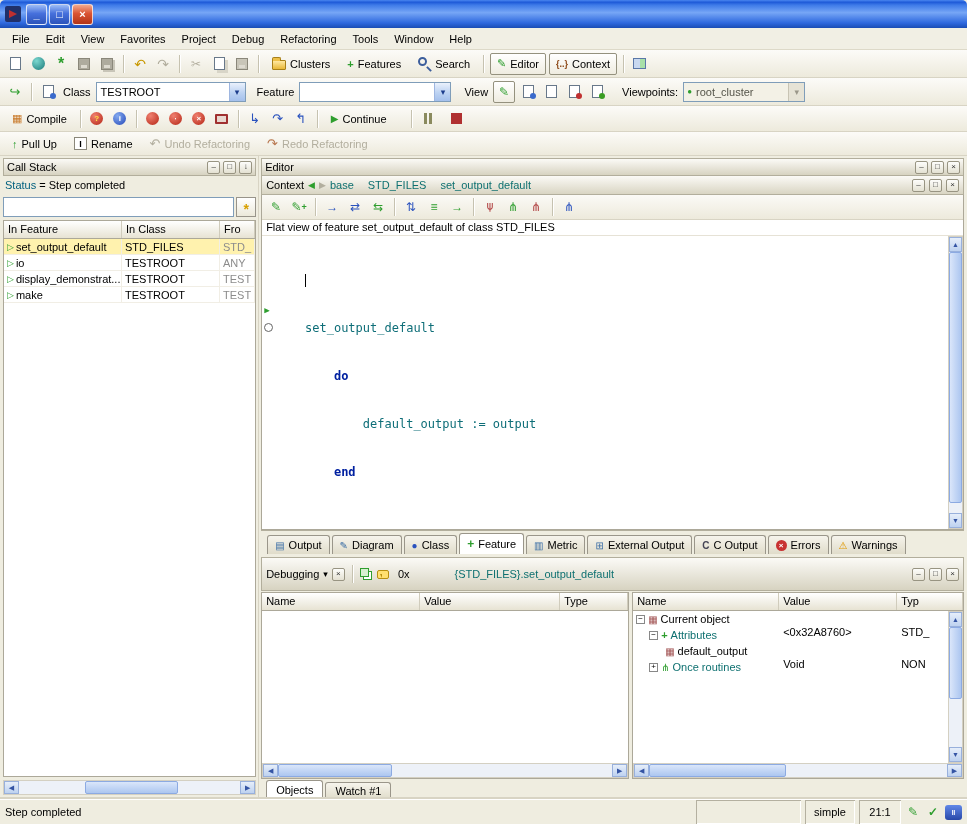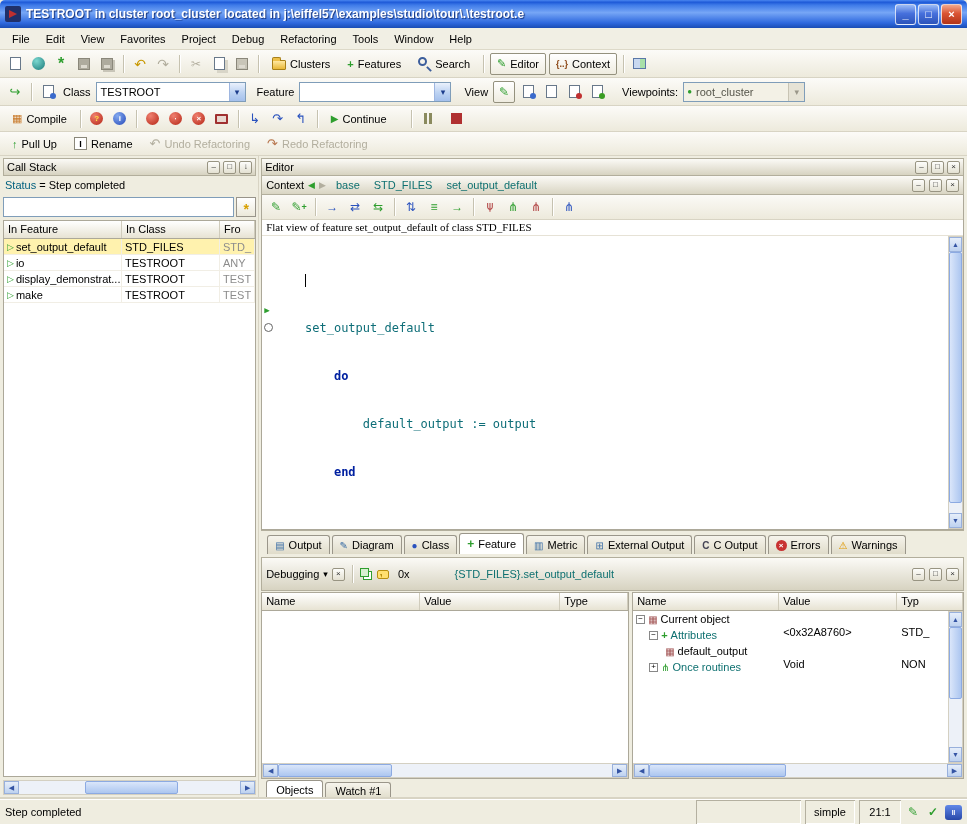--- a/index.html
+++ b/index.html
@@ -95,21 +95,21 @@
 .vs-thumb{position:absolute;left:0;width:100%;background:linear-gradient(90deg,#DAE6FA,#ACC6F0);border:1px solid #8CAAE2;border-radius:2px;}
 
 
 .right-area{flex:1;display:flex;flex-direction:column;min-width:0;padding:2px 3px 0 2px;}
 .editor-panel{flex:0 0 396px;display:flex;flex-direction:column;}
 .context-bar{flex:0 0 19px;display:flex;align-items:center;gap:4px;padding:0 4px;background:linear-gradient(180deg,#FBFAF6,#D9D5C3);border:1px solid #B2AE9C;border-top:none;}
 .crumb{color:#0E7070;margin-right:10px;white-space:nowrap;}
 .nav-arrow{font-size:9px;}
 .editor-inner{flex:1;display:flex;flex-direction:column;border:1px solid #ACA899;border-top:none;background:#fff;min-height:0;}
 .editor-toolbar{flex:0 0 25px;display:flex;align-items:center;gap:3px;padding:0 4px;background:linear-gradient(180deg,#FBFAF6,#EDEADC);border-bottom:1px solid #D8D4C4;}
-.flat-label{flex:0 0 16px;padding:1px 4px;background:#fff;border-bottom:1px solid #E6E2D6;white-space:nowrap;overflow:hidden;font-family:Liberation Serif, serif;}
+.flat-label{flex:0 0 16px;padding:1px 4px;background:#fff;border-bottom:1px solid #E6E2D6;white-space:nowrap;overflow:hidden;}
 .code-wrap{flex:1;display:flex;min-height:0;}
 .code-area{flex:1;display:flex;background:#fff;font-family:"DejaVu Sans Mono",monospace;font-size:12px;position:relative;overflow:hidden;}
 .code-margin{flex:0 0 14px;position:relative;}
 .exec-arrow{position:absolute;left:2px;top:69px;color:#2E9E2E;font-size:9px;}
 .bp-circle{position:absolute;left:2px;top:87px;width:9px;height:9px;border:1px solid #666;border-radius:50%;}
 .code-lines{padding-top:4px;white-space:pre;line-height:16px;}
 .caret{display:inline-block;width:1px;height:13px;background:#000;vertical-align:text-bottom;}
 .c-ident{color:#0E6E78;}
 .c-comment{color:#A83A2E;}
 .c-keyword{color:#0020A0;font-weight:bold;}
@@ -155,21 +155,20 @@
 .sb-icon{width:16px;display:flex;align-items:center;justify-content:center;font-size:12px;}
 .sb-logo{width:17px;height:15px;background:linear-gradient(#6088E8,#2848A8);border-radius:3px;color:#fff;display:flex;align-items:center;justify-content:center;font-size:8px;font-weight:bold;}
 </style>
 </head>
 <body>
 
 <div id="app">
 
   <div class="titlebar">
     <span class="app-icon"></span>
-    <span class="title-text">TESTROOT  in cluster root_cluster   located in j:\eiffel57\examples\studio\tour\.\testroot.e</span>
     <span class="win-btns">
       <span class="win-btn">_</span>
       <span class="win-btn">□</span>
       <span class="win-btn close">×</span>
     </span>
   </div>
 
   <div class="menubar">
     <span class="menu-item">File</span>
     <span class="menu-item">Edit</span>
@@ -426,21 +425,21 @@
           <span class="pane-title">Editor</span>
           <span class="spacer"></span>
           <span class="pane-btn">–</span>
           <span class="pane-btn">□</span>
           <span class="pane-btn">×</span>
         </div>
         <div class="context-bar">
           <span>Context</span>
           <span class="nav-arrow green">◀</span>
           <span class="nav-arrow dis">▶</span>
-          <span class="crumb" style="margin-left:6px;">base</span>
+          <span class="crumb" style="">base</span>
           <span class="crumb">STD_FILES</span>
           <span class="crumb">set_output_default</span>
           <span class="spacer"></span>
           <span class="pane-btn">–</span>
           <span class="pane-btn">□</span>
           <span class="pane-btn">×</span>
         </div>
         <div class="editor-inner">
           <div class="editor-toolbar">
             <span class="tb-icon green">✎</span>

